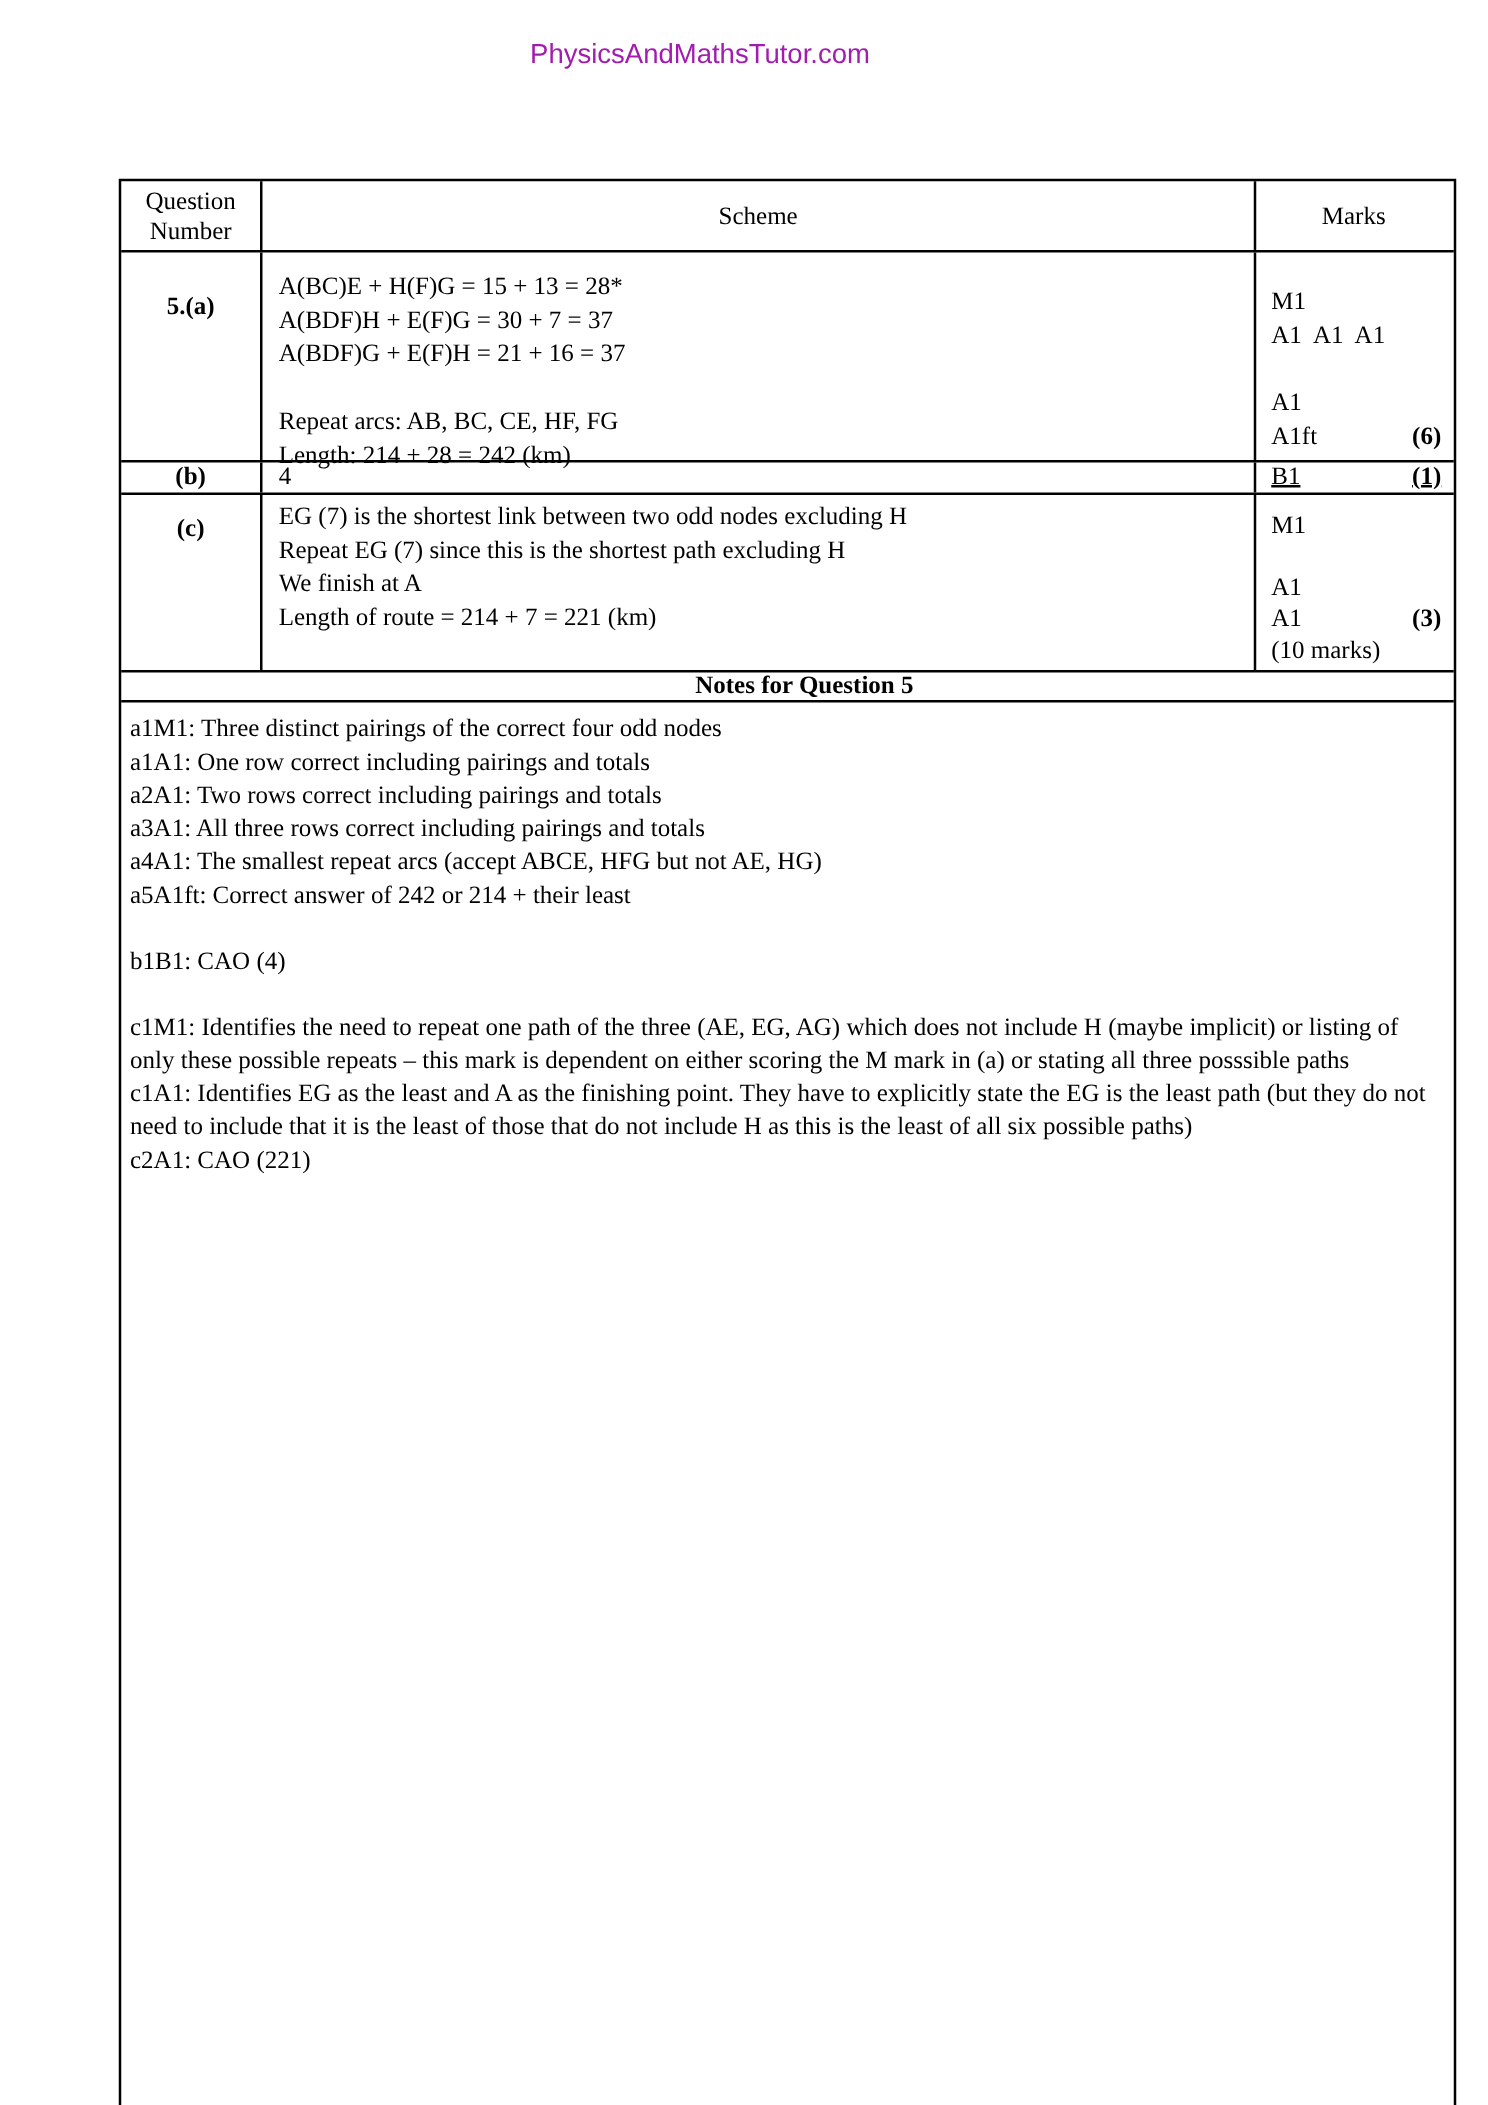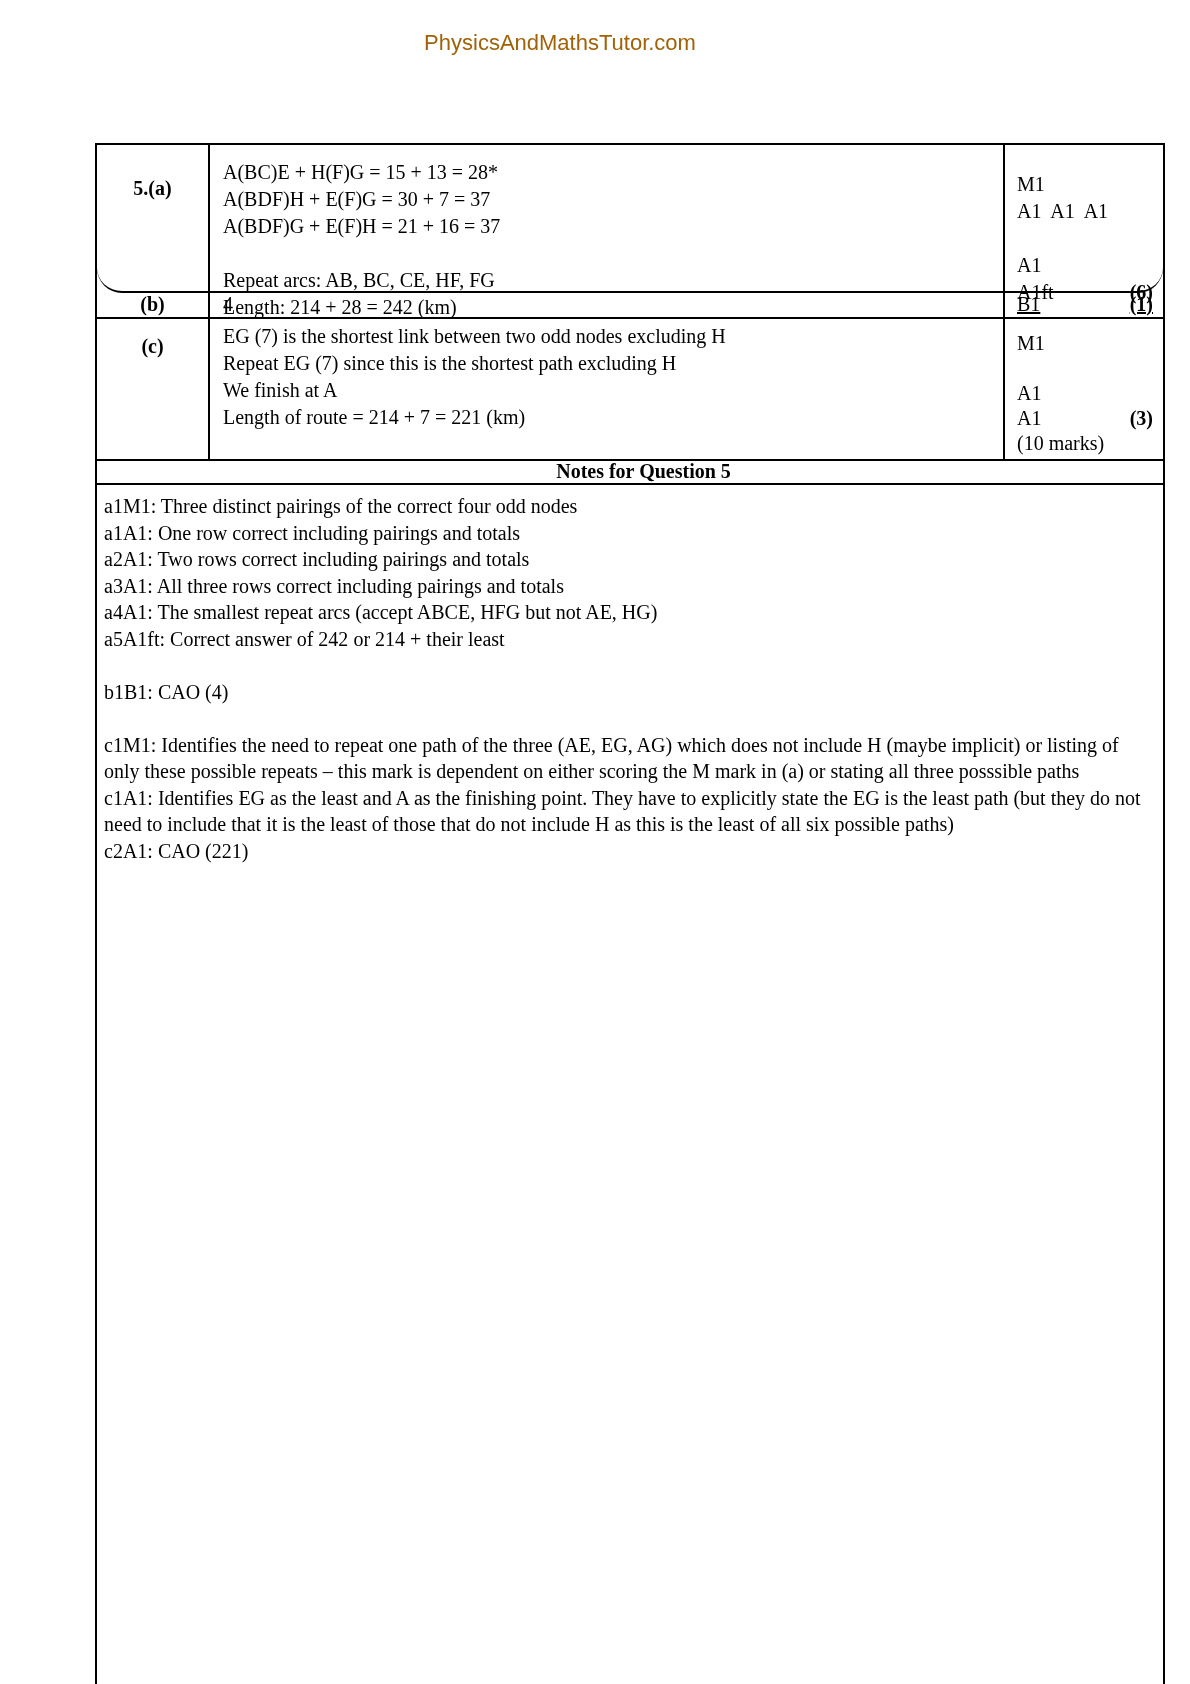--- a/index.html
+++ b/index.html
@@ -15,21 +15,21 @@
     overflow: hidden;
   }
   .site-header {
     position: absolute;
     top: 30px;
     left: 0;
     width: 1120px;
     text-align: center;
     font-family: "Liberation Sans", sans-serif;
     font-size: 22px;
-    color: #a16207;
+    color: #a21caf;
   }
   .mark-table {
     position: absolute;
     left: 95px;
     top: 143px;
     width: 1070px;
     border: 2px solid #000;
   }
   .t-row { display: flex; border-bottom: 2px solid #000; width: 100%; }
   .cell { height: 100%; }
@@ -55,21 +55,21 @@
   .header-row { height: 57px; }
   .header-row .cell {
     display: flex;
     align-items: center;
     justify-content: center;
     text-align: center;
     line-height: 24px;
     font-weight: normal;
     padding: 0;
   }
-  .row-0 { height: 148px; border-radius: 25px; }
+  .row-0 { height: 168px; }
   .row-1 { height: 26px; }
   .row-2 { height: 142px; }
   .row-0 .cq { padding-top: 32px; }
   .row-1 .cq { line-height: 23px; }
   .row-2 .cq { padding-top: 16px; }
   .row-0 .cs { padding-top: 14px; }
   .row-1 .cs { line-height: 23px; }
   .row-2 .cs { padding-top: 4px; }
   .row-0 .cm { padding-top: 26px; }
   .row-1 .cm { line-height: 23px; text-decoration: underline; }
@@ -95,20 +95,25 @@
   }
   .nb { line-height: 26.5px; min-height: 26.5px; }
 </style>
 </head>
 <body>
 
 <div class="page">
   <div class="site-header">PhysicsAndMathsTutor.com</div>
 
   <div class="mark-table">
+    <div class="t-row header-row">
+      <div class="cell cq">Question Number</div>
+      <div class="cell cs">Scheme</div>
+      <div class="cell cm">Marks</div>
+    </div>
 
     <div id="rows">
         <div class="t-row row-0">
           <div class="cell cq">5.(a)</div>
           <div class="cell cs">
             <div class="line">A(BC)E + H(F)G = 15 + 13 = 28*</div>
             <div class="line">A(BDF)H + E(F)G = 30 + 7 = 37</div>
             <div class="line">A(BDF)G + E(F)H = 21 + 16 = 37</div>
             <div class="line">&nbsp;</div>
             <div class="line">Repeat arcs: AB, BC, CE, HF, FG</div>

